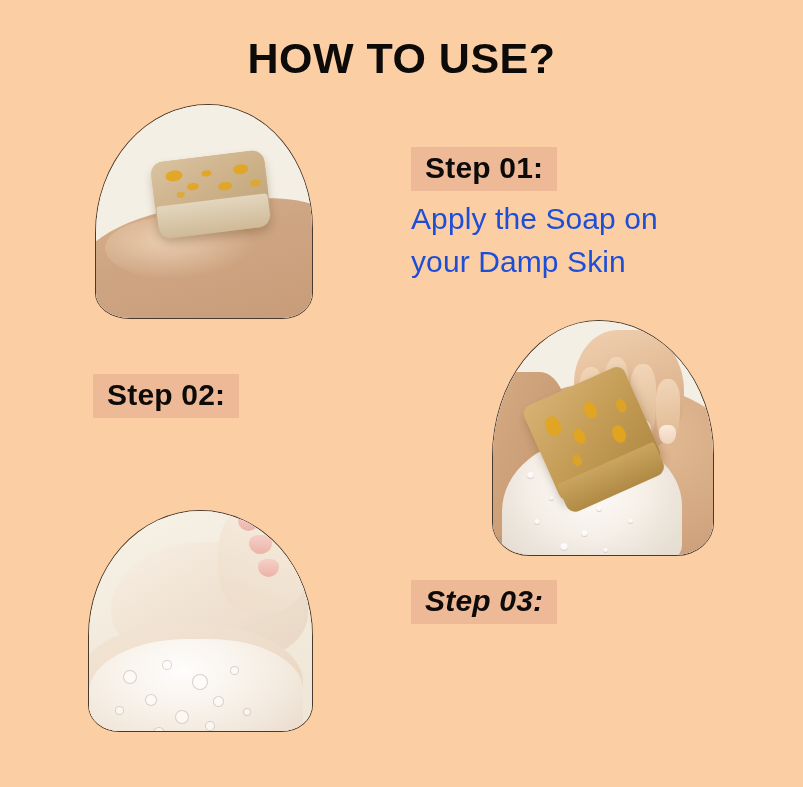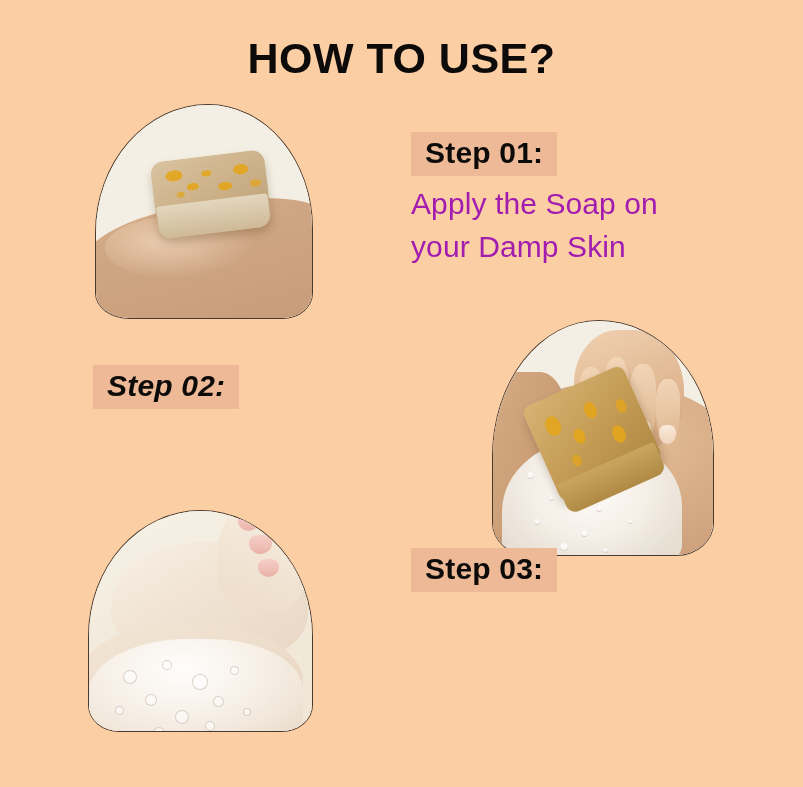--- a/index.html
+++ b/index.html
@@ -38,31 +38,31 @@
     background: #EDB996;
     color: #0D0B0A;
     font-size: 30px;
     font-weight: 700;
     letter-spacing: 0.2px;
     padding: 6px 14px 8px 14px;
     line-height: 1.0;
   }
   .step-desc {
     margin-top: 7px;
-    color: #a21caf;
+    color: #1d4ed8;
     font-size: 30px;
     font-weight: 400;
     line-height: 1.42;
     letter-spacing: 0.1px;
     white-space: pre-line;
   }
 
-  #step-01-block { top: 132px; left: 411px; width: 330px; }
-  #step-02-block { top: 365px; left: 93px;  width: 345px; font-style: italic; }
-  #step-03-block { top: 548px; left: 411px; width: 340px; }
+  #step-01-block { top: 147px; left: 411px; width: 330px; }
+  #step-02-block { top: 374px; left: 93px;  width: 345px; }
+  #step-03-block { top: 580px; left: 411px; width: 340px; font-style: italic; }
 
   
   .photo-blob {
     position: absolute;
     overflow: hidden;
     background: #F3EEE4;
     border: 1.5px solid #4A3A2E;
   }
 
   

